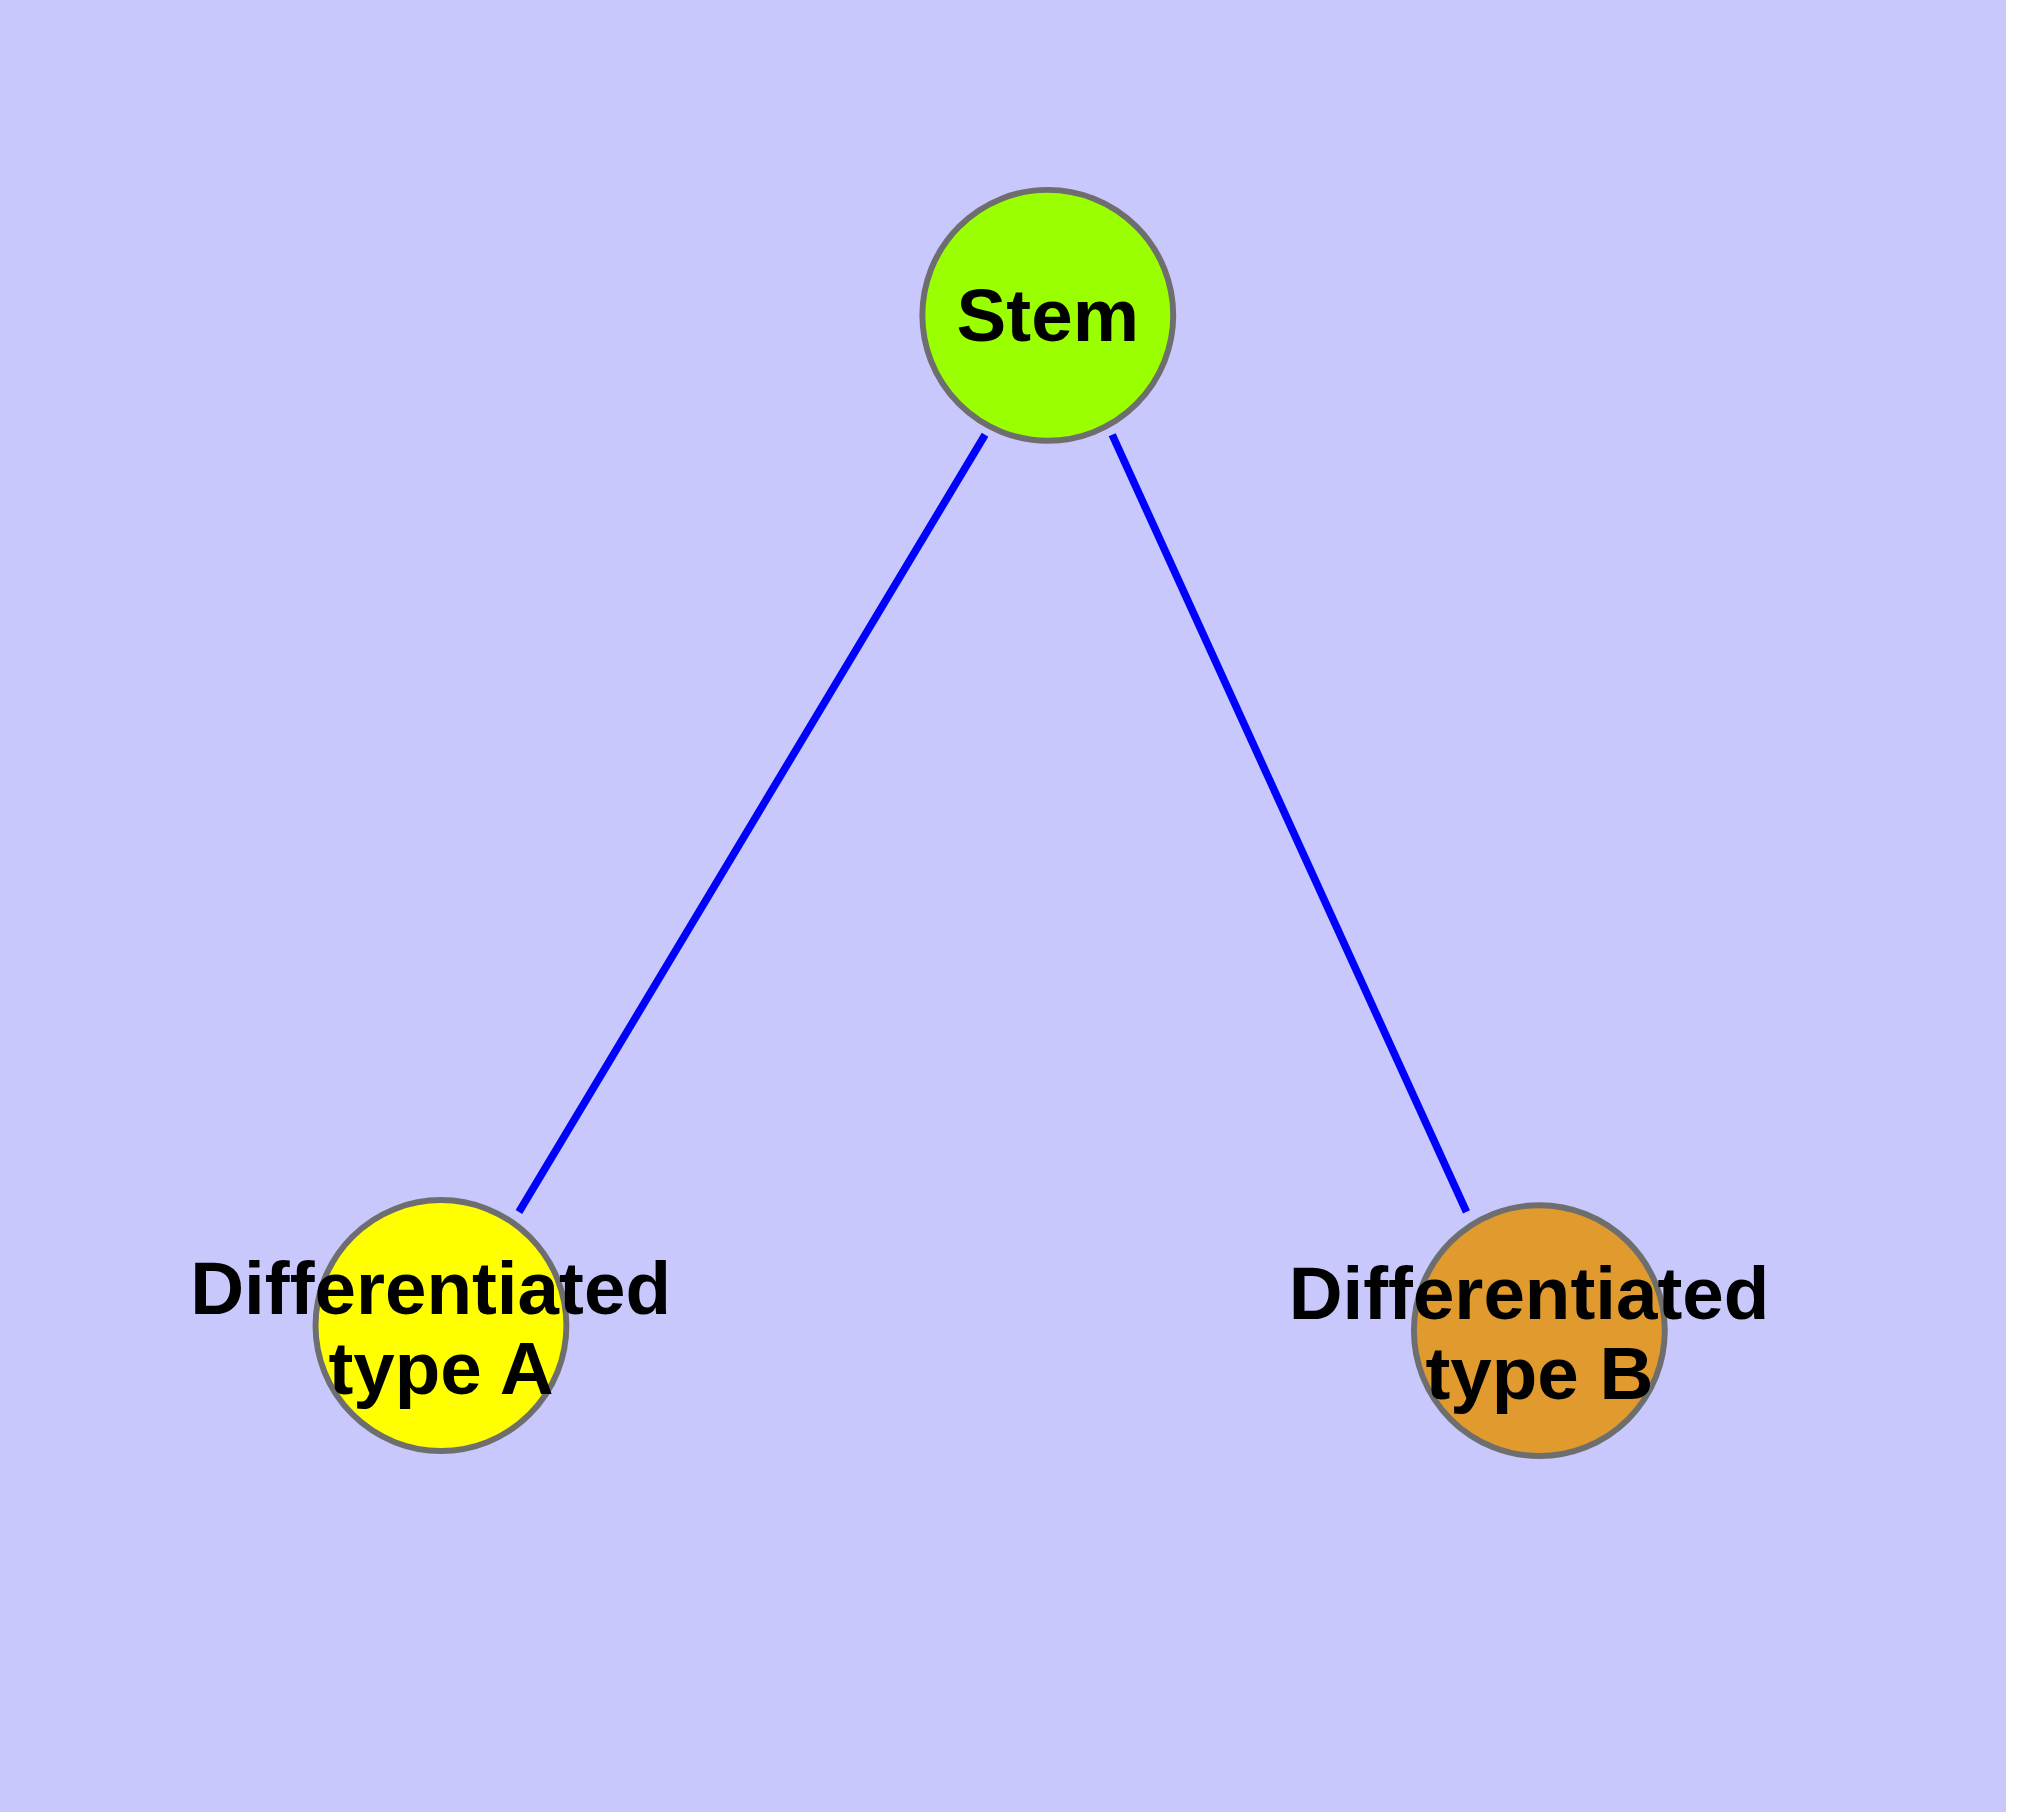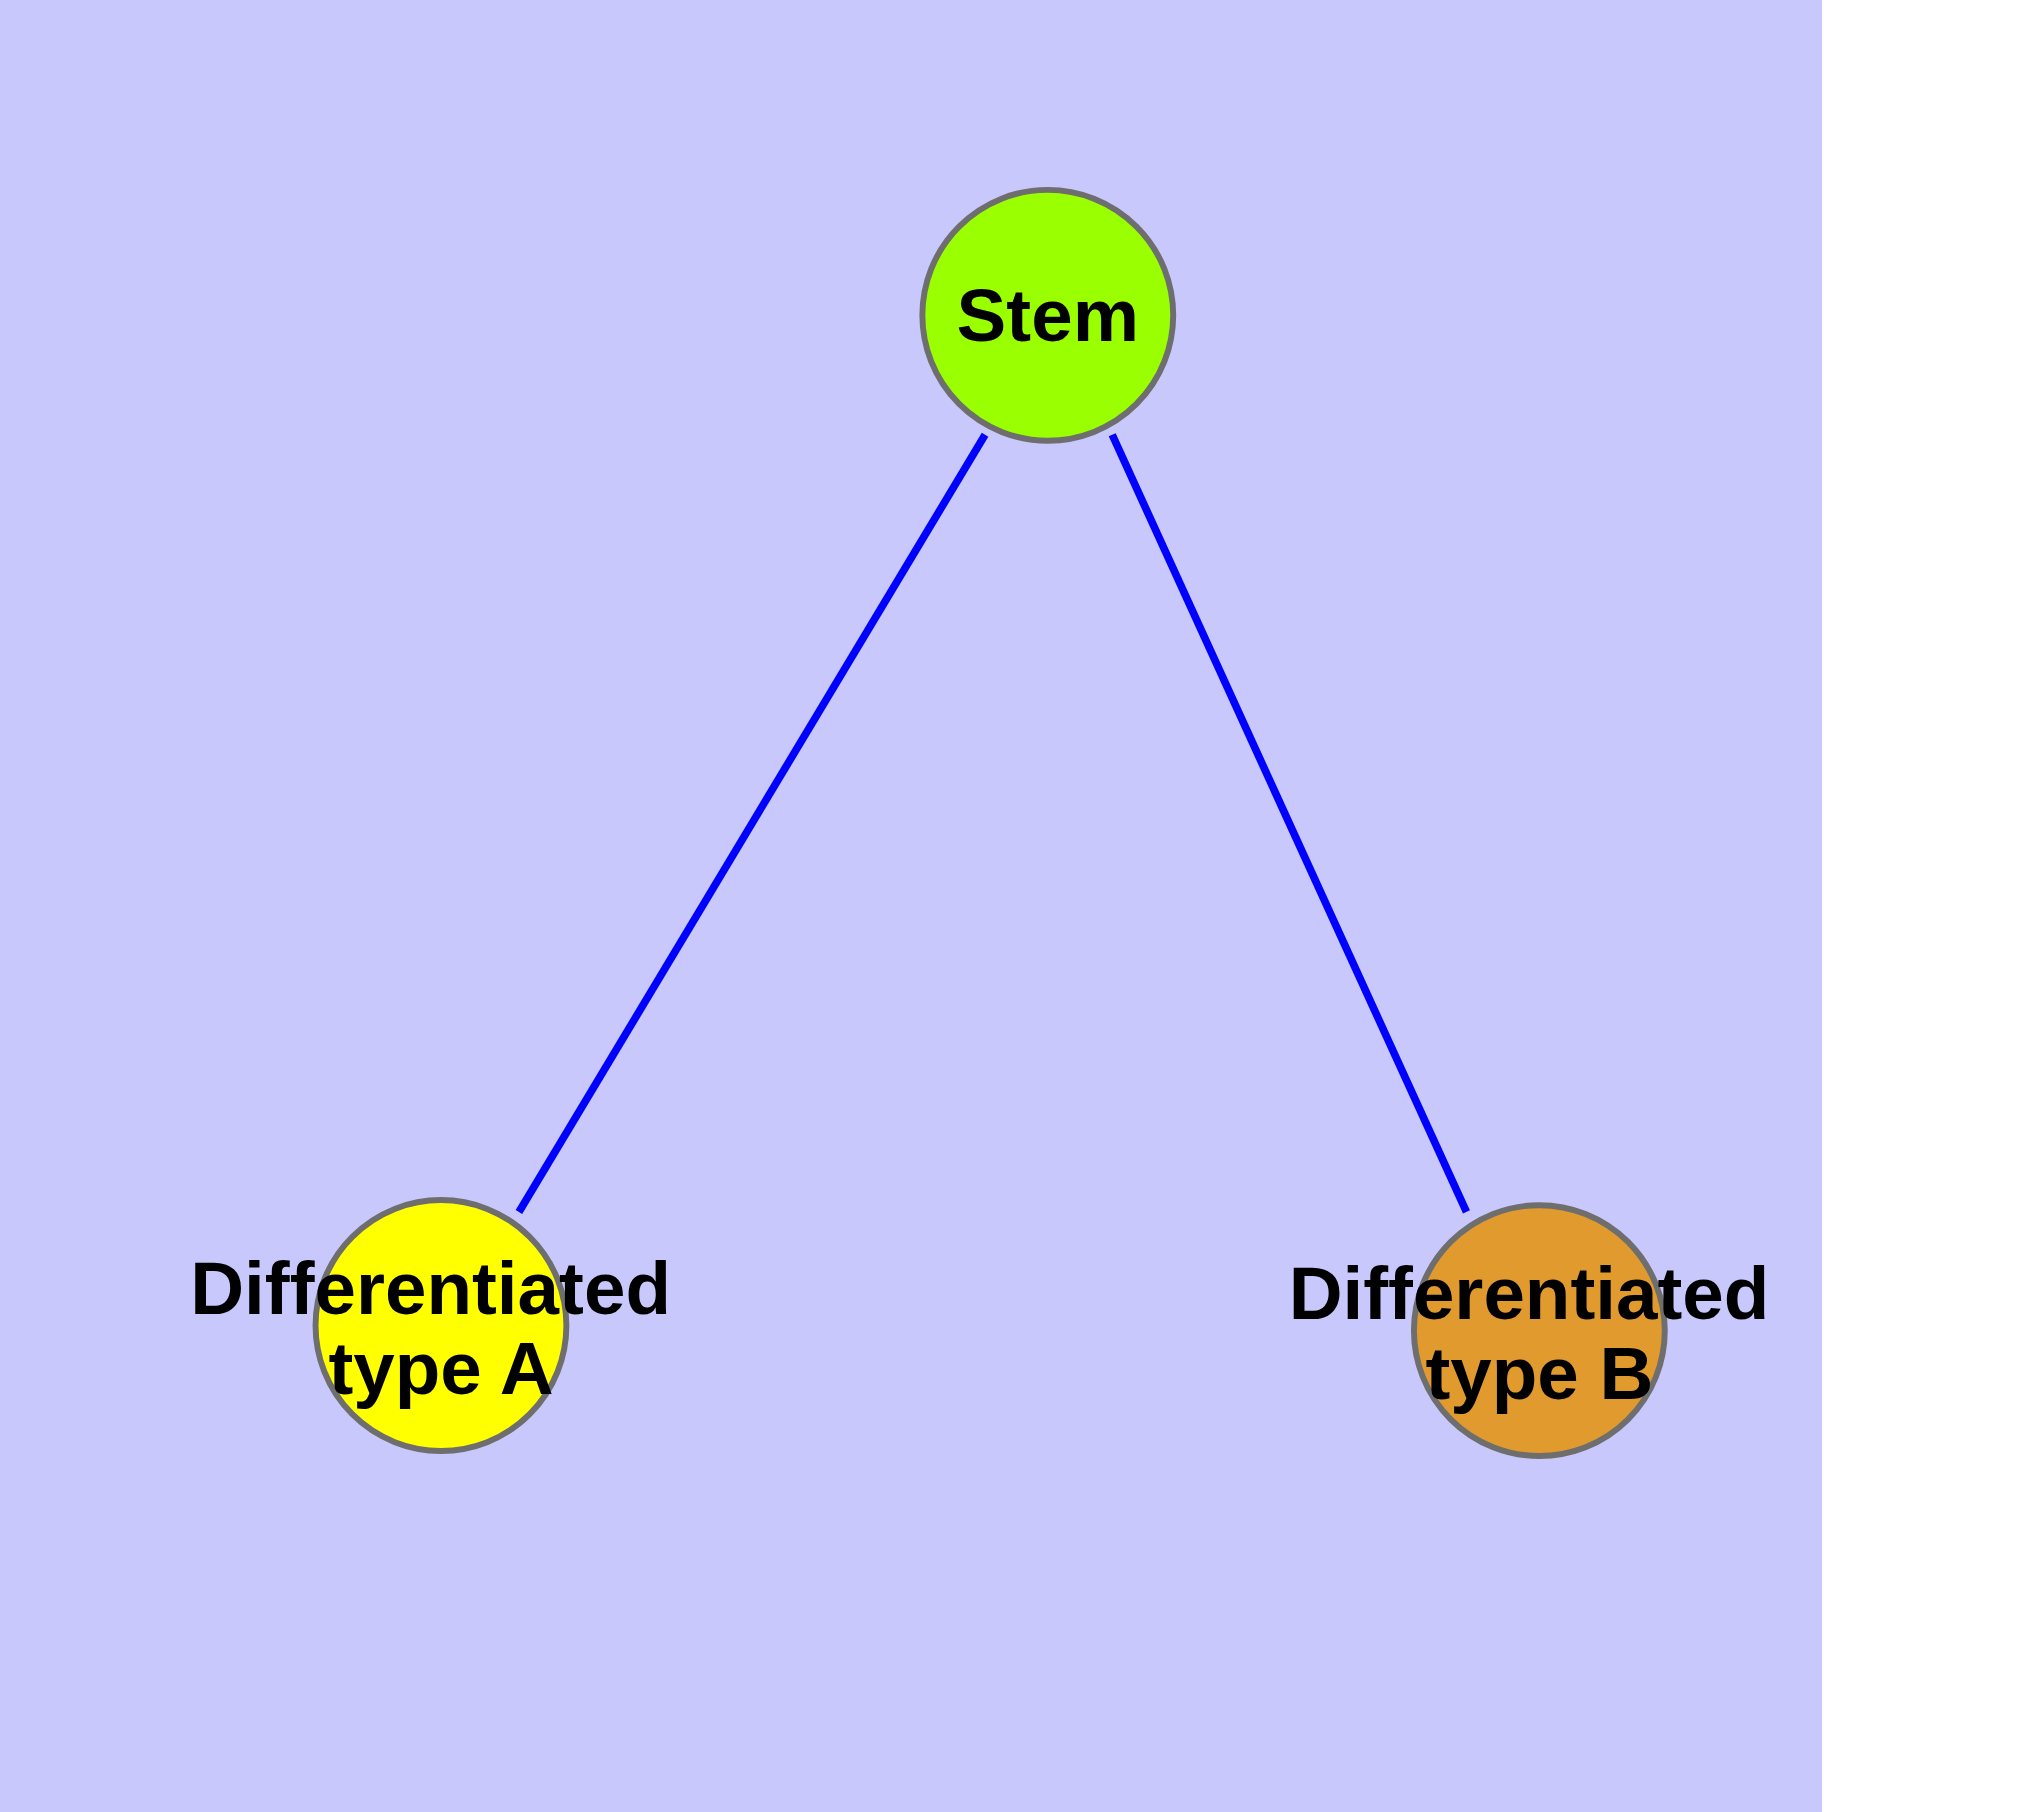--- a/index.html
+++ b/index.html
@@ -7,21 +7,21 @@
     padding: 0;
   }
   body {
     width: 2021px;
     height: 1812px;
     overflow: hidden;
     font-family: "Liberation Sans", sans-serif;
   }
   #canvas {
     position: relative;
-    width: 1822px;
+    width: 2006px;
     height: 1812px;
     background: #c8c8fc;
     text-decoration: underline;
   }
   #graph-svg {
     position: absolute;
     top: 0;
     left: 0;
     width: 2021px;
     height: 1812px;

